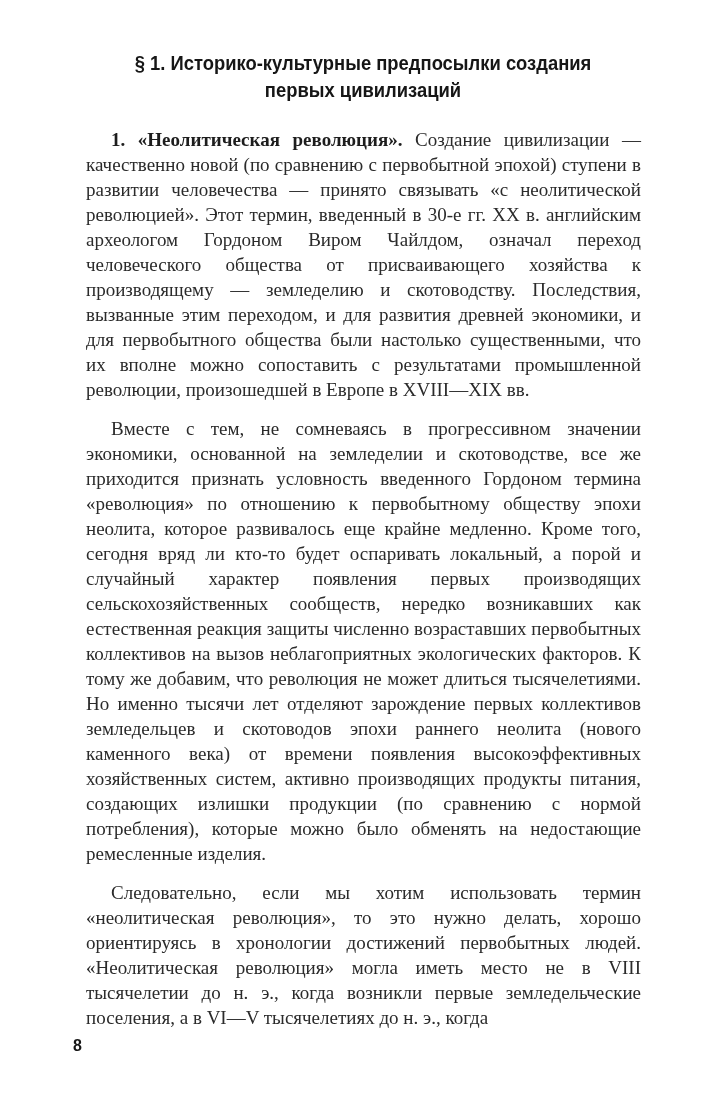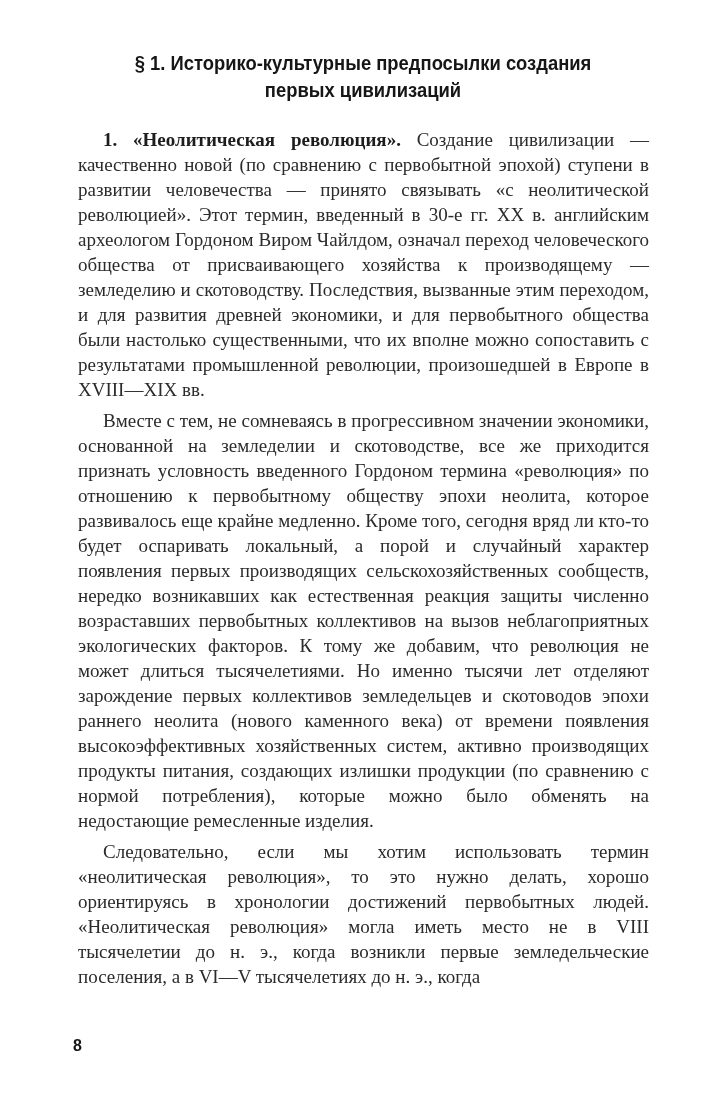--- a/index.html
+++ b/index.html
@@ -46,21 +46,21 @@
   }
   
   .body-text {
     margin: 23px 71px 0 72px;
     color: #2b2b2b;
     font-size: 19px;
     line-height: 25px;
     text-align: justify;
   }
   .body-text p {
-    margin: 6px;
+    margin: 14px;
     padding: 0;
     text-indent: 25px;
   }
   .body-text b {
     color: #1d1d1d;
   }
   
   .pagenum {
     position: absolute;
     left: 73px;

